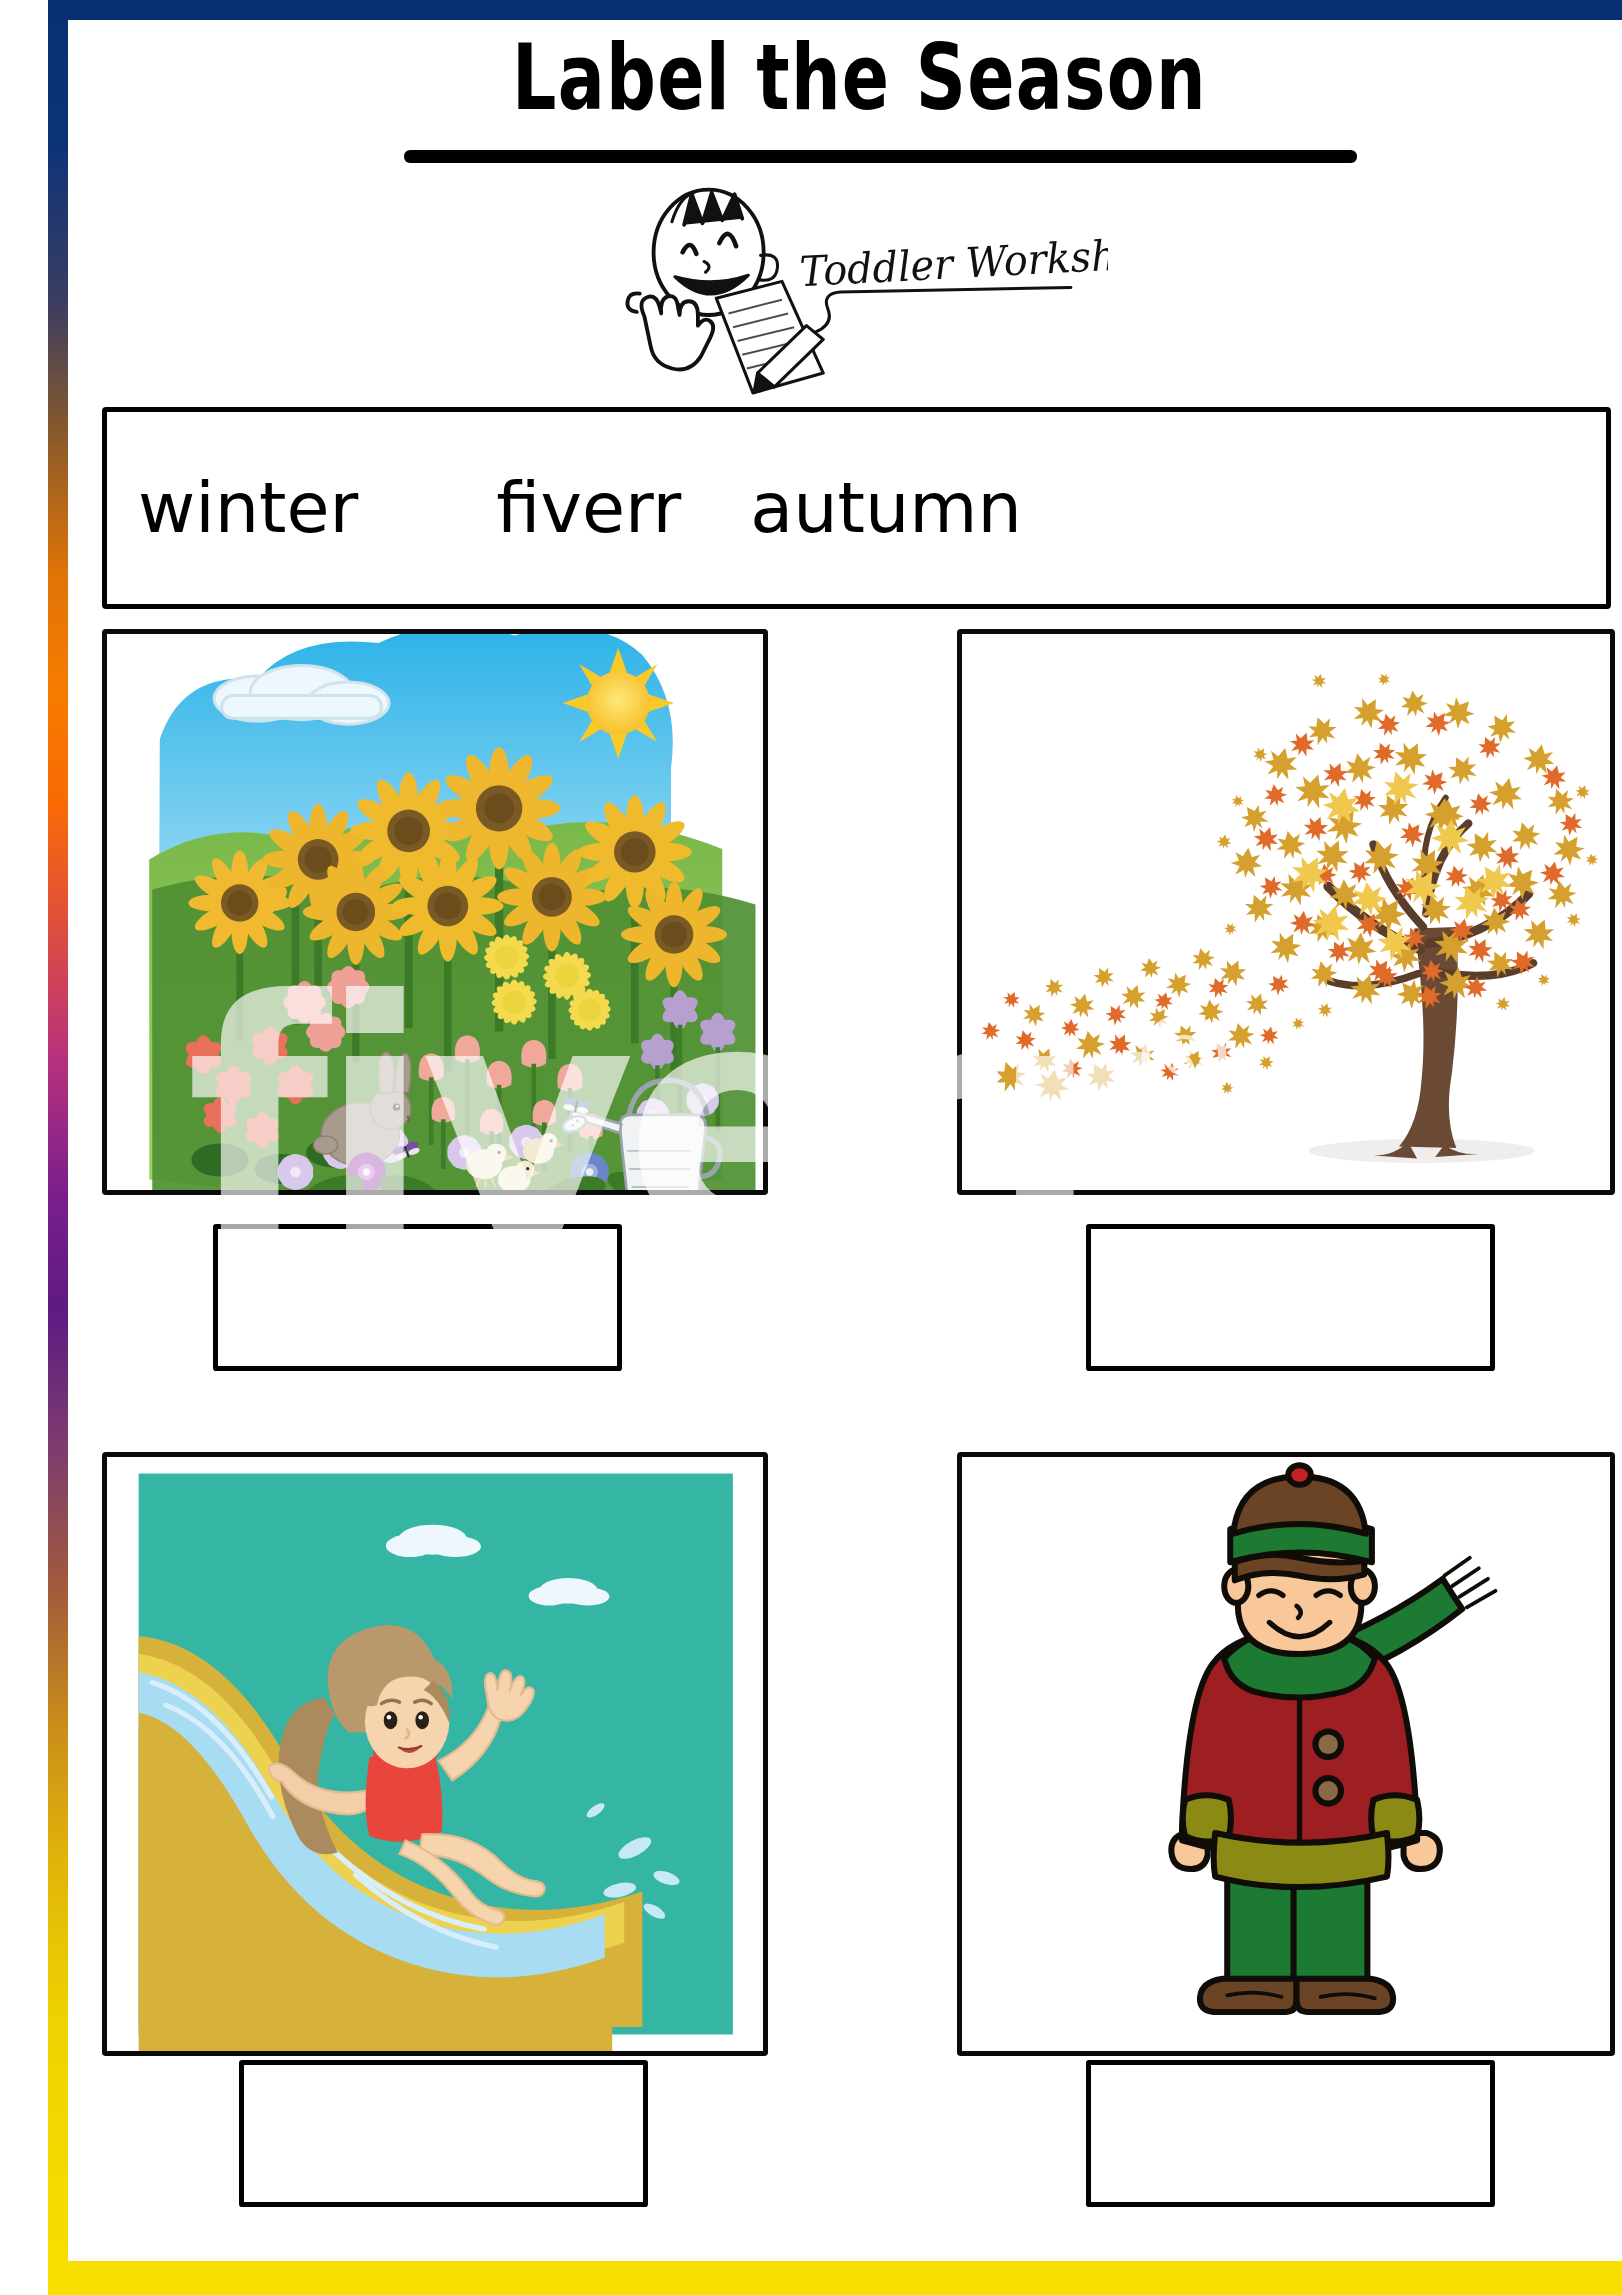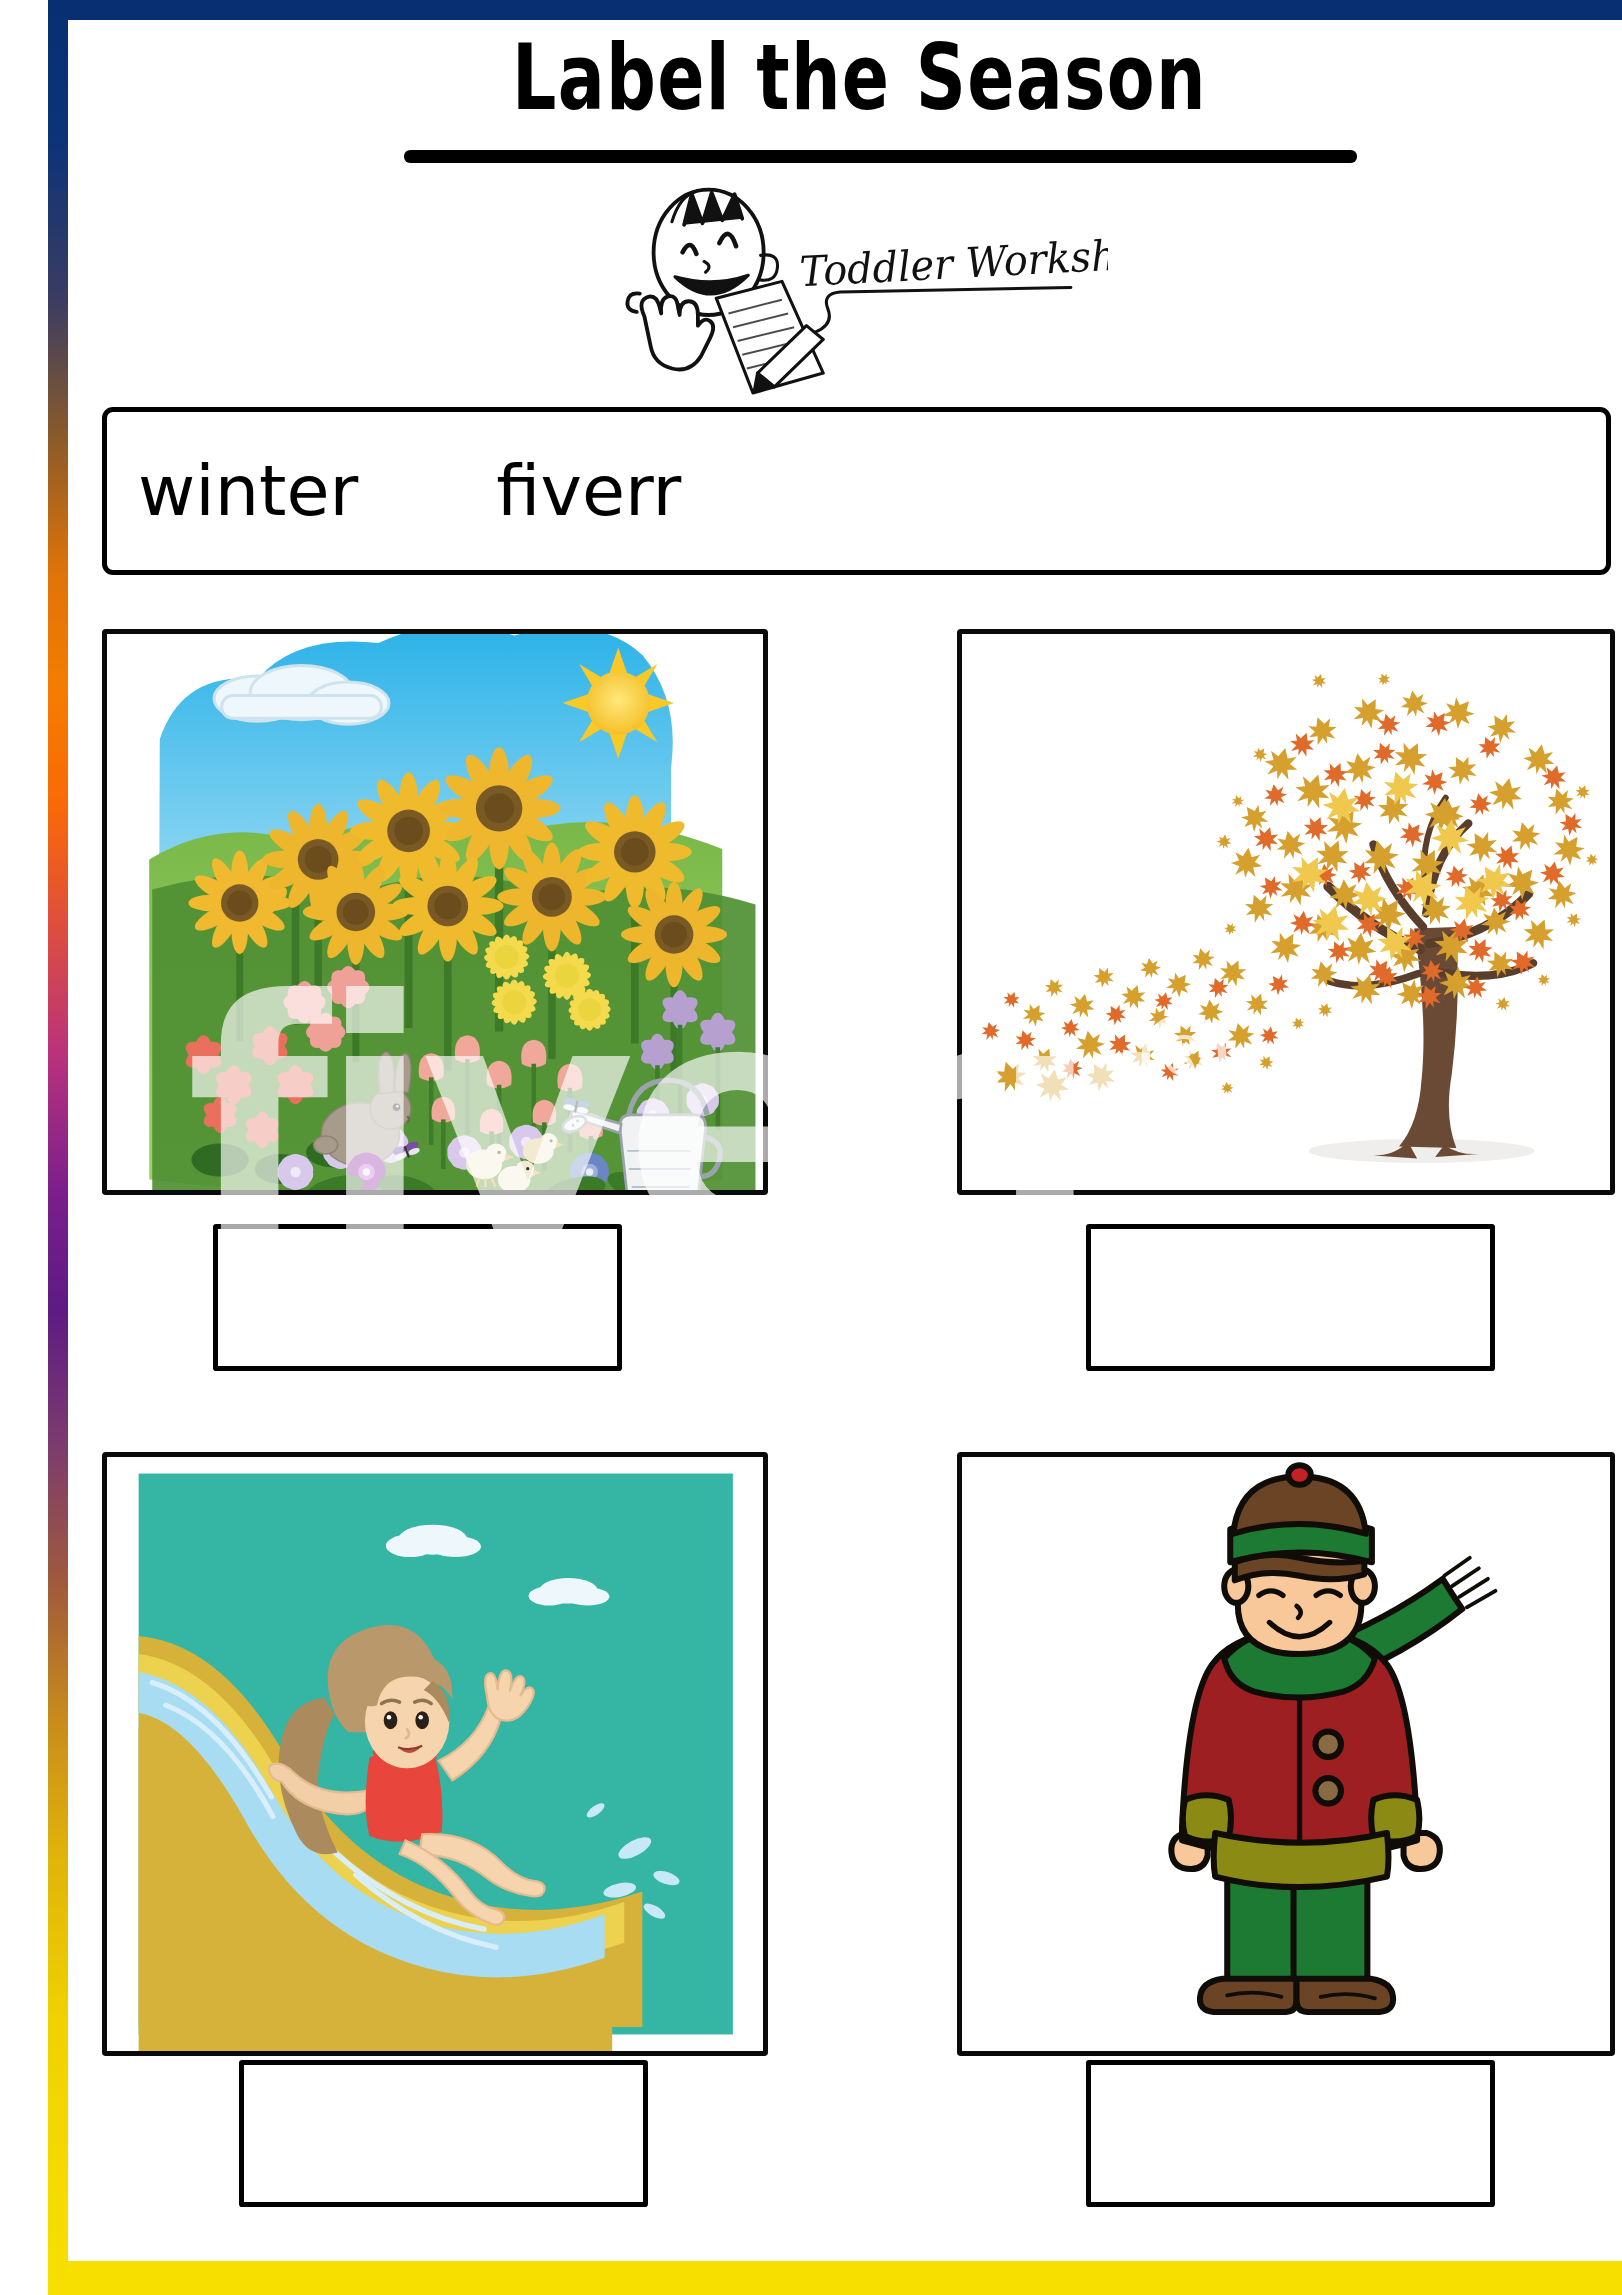--- a/index.html
+++ b/index.html
@@ -32,22 +32,22 @@
   #page-title{font-family:"DejaVu Sans Condensed","Liberation Sans Narrow","Liberation Sans",sans-serif;
       font-size:90px;font-weight:700;letter-spacing:1.5px;color:#000;line-height:1.05;
       transform:scaleX(0.86);transform-origin:center;}
   #title-rule{position:absolute;left:356px;top:150px;width:953px;height:13px;background:#000;
       border-radius:6.1px;z-index:20;}
 
   
   #logo{position:absolute;left:570px;top:182px;width:490px;height:214px;z-index:20;}
 
   
-  #wordbank{position:absolute;left:54px;top:407px;width:1509px;height:168px;
-      border:5.4px solid #000;border-radius:11px;background:#fff;z-index:20;box-sizing:border-box;}
+  #wordbank{position:absolute;left:54px;top:407px;width:1509px;height:202px;
+      border:5.4px solid #000;border-radius:4px;background:#fff;z-index:20;box-sizing:border-box;}
   #wordbank-row{position:absolute;left:0;top:0;width:100%;height:100%;
       display:flex;align-items:center;}
   .word{font-family:"DejaVu Sans","Liberation Sans",sans-serif;font-size:70px;color:#000;
       white-space:nowrap;text-align:center;}
   #w0{margin-left:31px;}
   #w1{margin-left:115px;}
   #w2{margin-left:138px;}
   #w3{margin-left:69px;}
 
   
@@ -134,20 +134,21 @@
       <path d="M258 196 q24 -10 16 -30 q-8 -20 16 -22 l302 -6" fill="none" stroke="#111" stroke-width="4" stroke-linecap="round"></path>
 
       <text x="238" y="130" font-family="DejaVu Serif, Liberation Serif, serif" font-size="52" font-style="italic" fill="#111" transform="rotate(-3 238 130) scale(1,1.05)">Toddler Worksheets</text>
     </svg>
   </div>
 
   <div id="wordbank">
     <div id="wordbank-row">
       <span class="word" id="w0">winter</span>
       <span class="word" id="w2">fiverr</span>
+      <span class="word" id="w3">autumn</span>
     </div>
   </div>
 
   <div class="pic-frame" id="pic-0">
     <svg class="pic-svg" viewBox="0 0 870 740" preserveAspectRatio="none">
       <defs>
         <linearGradient id="skyG" x1="0" y1="0" x2="0" y2="1">
           <stop offset="0%" stop-color="#2bb2e8"></stop>
             <stop offset="70%" stop-color="#bfe8f7"></stop>
           <stop offset="100%" stop-color="#e8f6fb"></stop>

